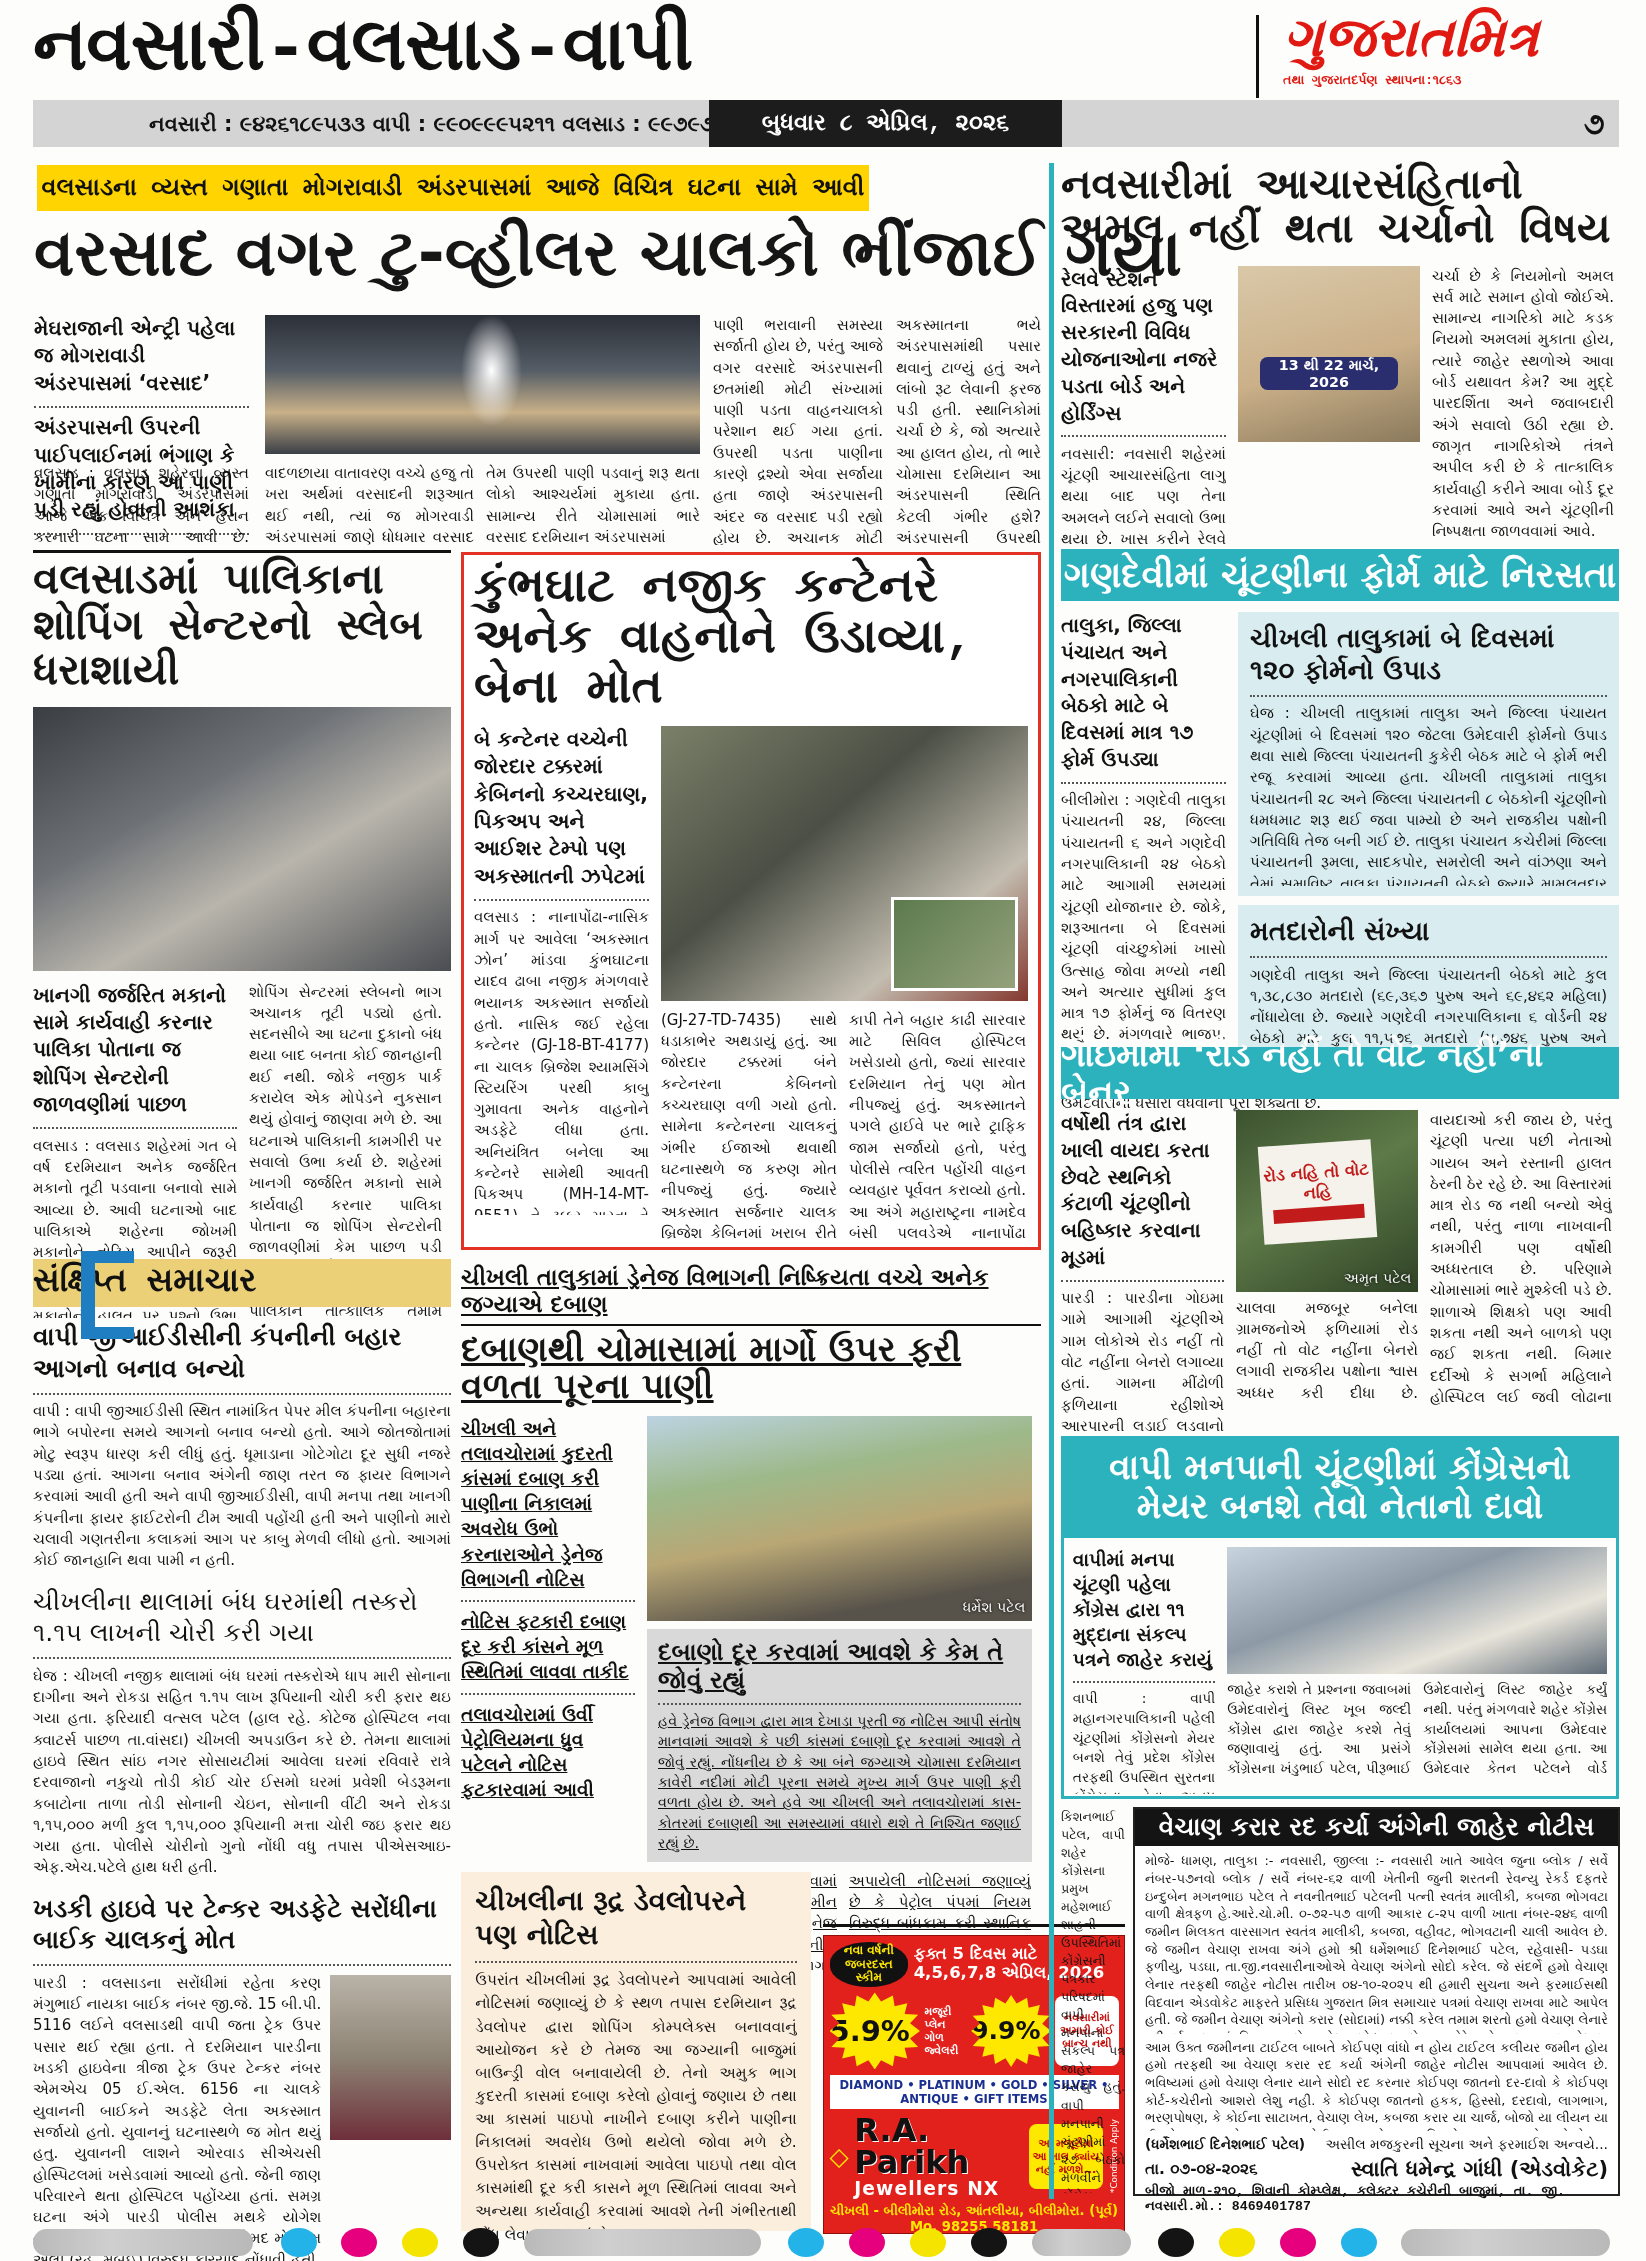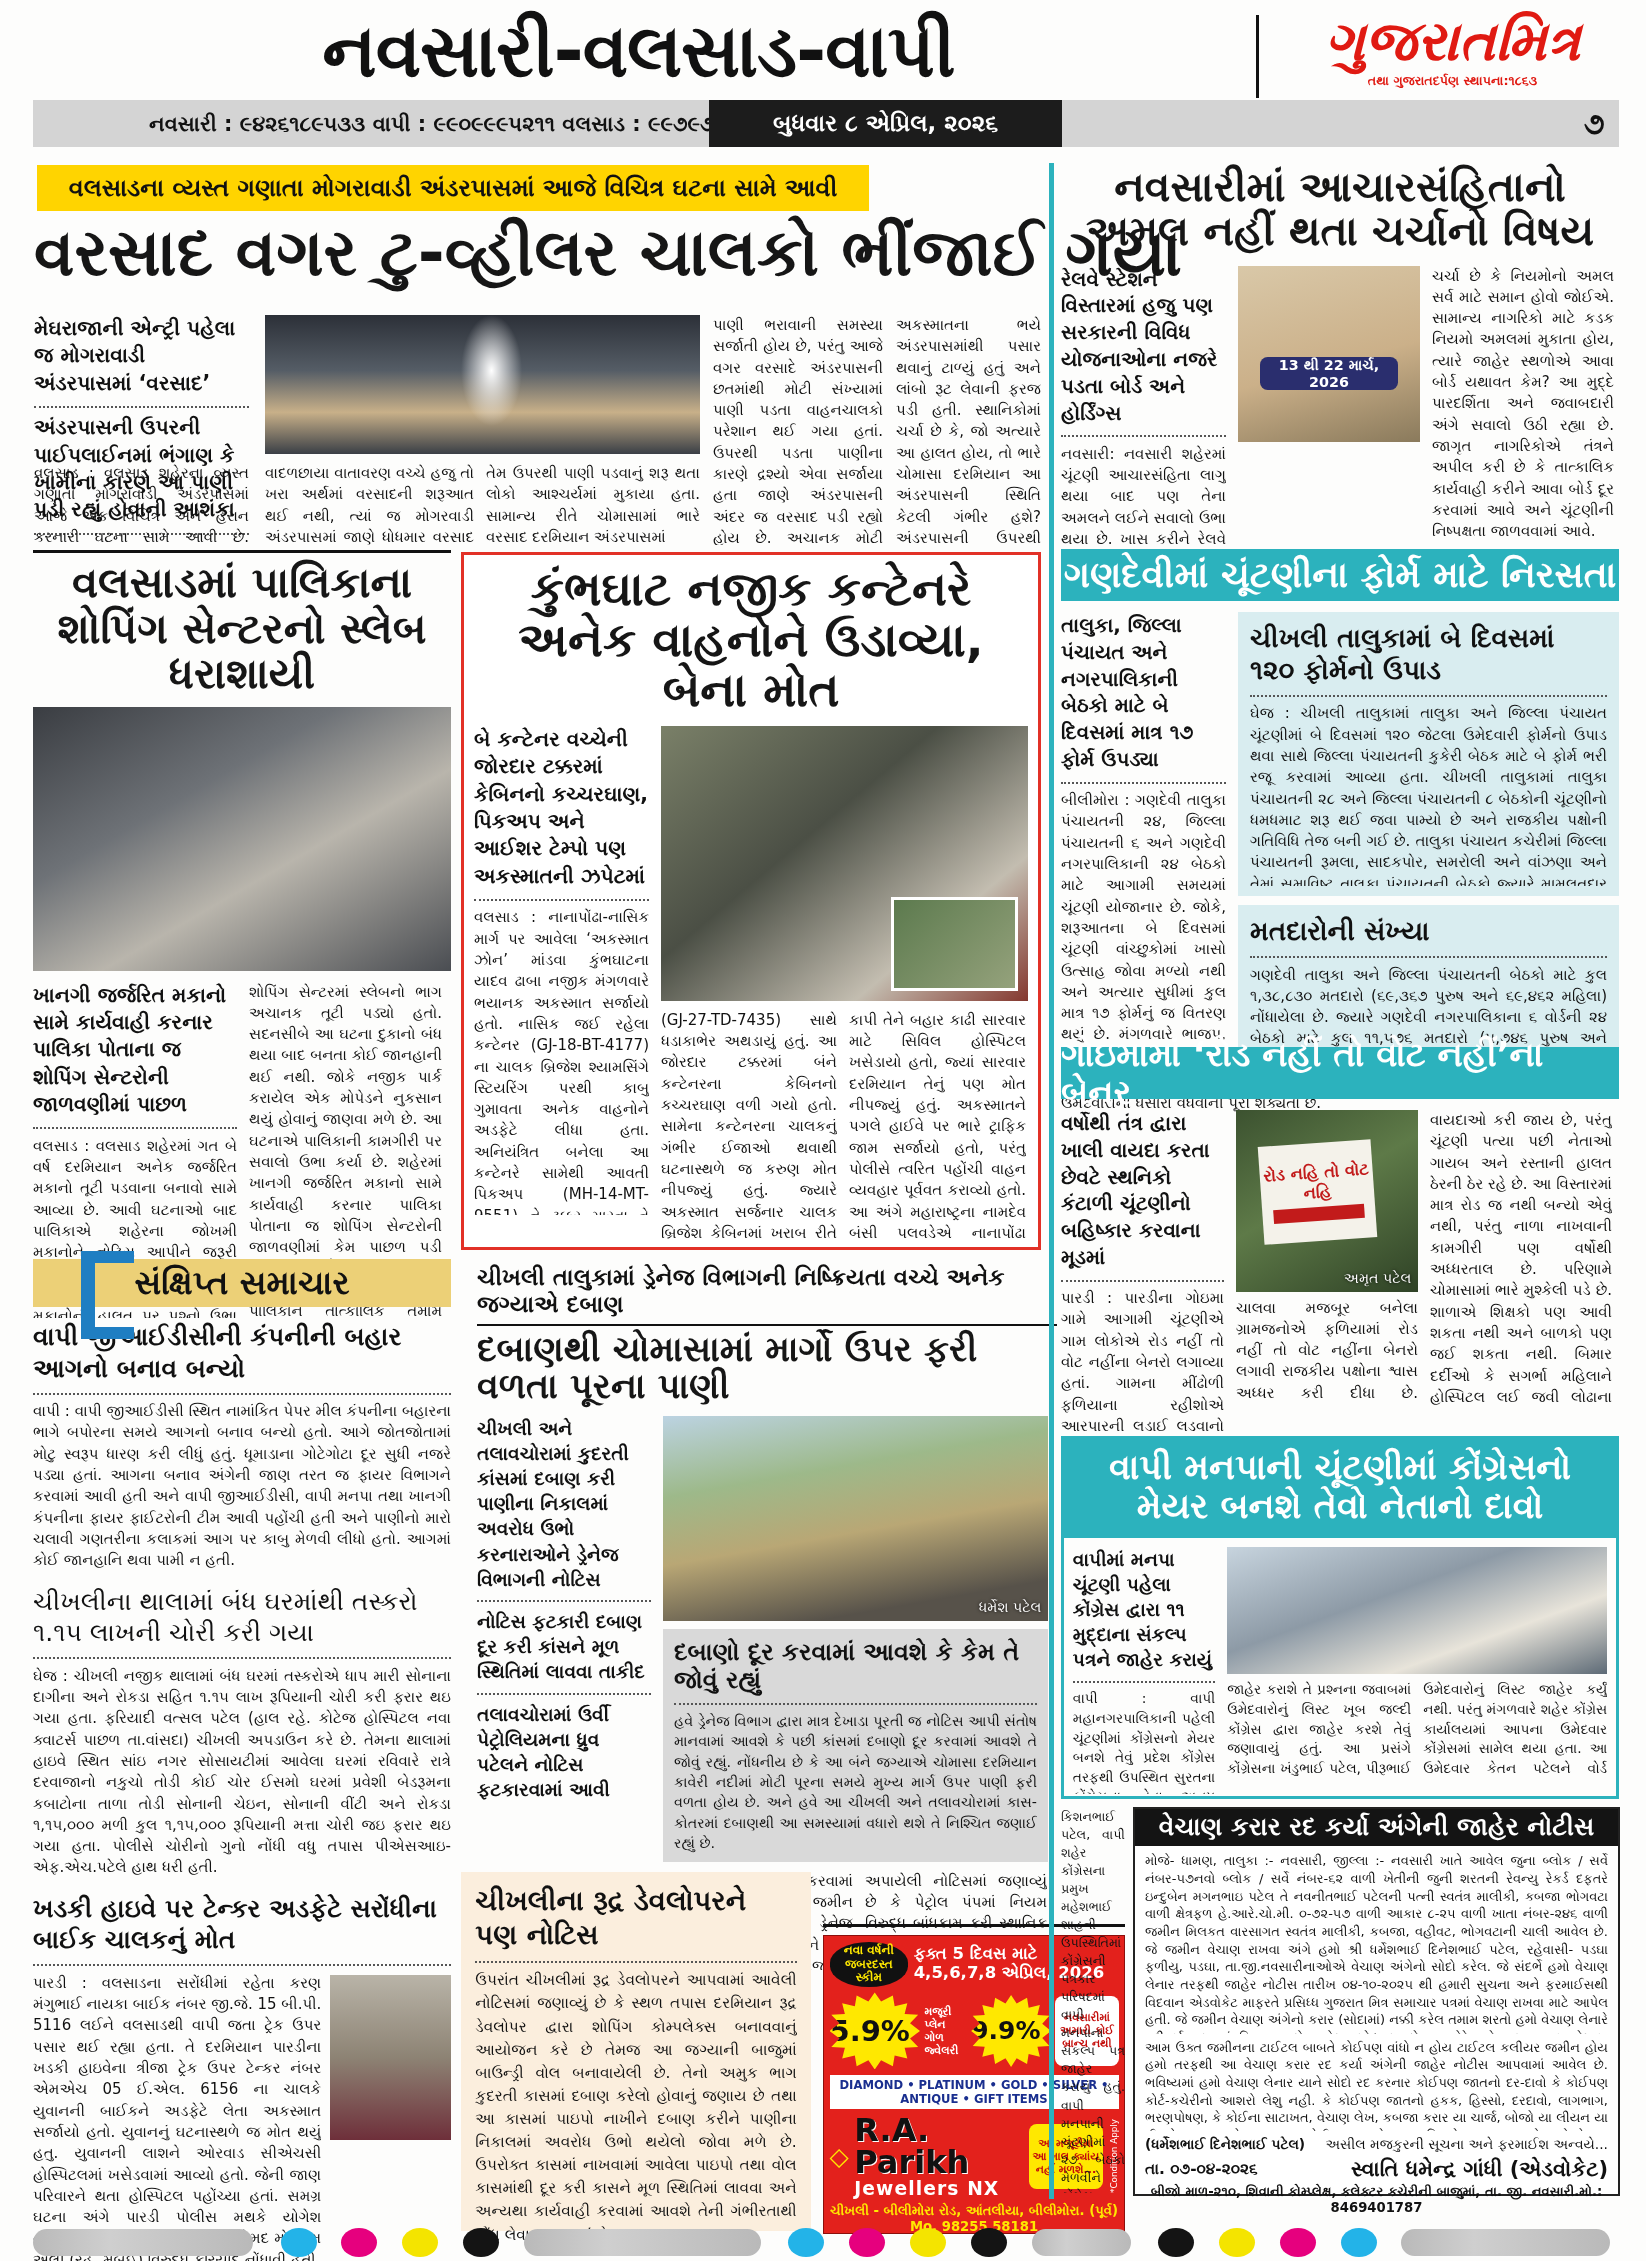--- a/index.html
+++ b/index.html
@@ -1,19 +1,19 @@
 <!DOCTYPE html>
 <html style="font-size:8.8px"><head>
 <meta charset="utf-8">
 <style>
   html,body{margin:0;padding:0;background:#e9e9e9;}
   .page{position:relative;width:1647px;height:2261px;background:#fdfdfc;overflow:hidden;
         font-family:"DejaVu Sans","Liberation Sans",sans-serif;color:#111;}
   .abs{position:absolute;}
-  .center{text-align:center;}
+  .center{font-family:Liberation Mono, monospace;}
   .just{text-align:justify;text-justify:inter-word;}
   .bcol{font-size:15px;line-height:1.42;overflow:hidden;}
   .lead{font-weight:bold;font-size:20.4px;line-height:1.34;}
   .dotrule{border-bottom:2.2px dotted #555;margin:7.7px 0 6.6px 0;height:1.1px;}
   .hairline{background:#111;}
   .photo{background:linear-gradient(135deg,#8a8f94 0%,#5d6166 45%,#9aa0a5 100%);position:relative;overflow:hidden;}
   .photo .credit{position:absolute;right:6.6px;bottom:5.5px;color:#fff;font-size:14.3px;text-shadow:0 0 3.3px #000;}
   .tealband{background:#2cb2bd;color:#fff;font-weight:bold;display:flex;align-items:center;justify-content:center;line-height:1.12;}
   .boxblue{background:#d9edf0;padding:10px 12px;}
   .graybox{background:#d9d9d9;padding:8.8px 11px;}
@@ -119,21 +119,21 @@
 
     <div style="margin-top:14.3px;">
       <div style="font-size:25px;font-weight:bold;line-height:1.25;">ખડકી હાઇવે પર ટેન્કર અડફેટે સરોંધીના બાઈક ચાલકનું મોત</div>
       <div class="dotrule"></div>
       <div class="photo" style="float:right;width:121px;height:165px;margin:2.2px 0 5.5px 8.8px;background:linear-gradient(180deg,#b9b4a8 0%,#8d8374 50%,#6e2f3a 100%);"></div>
       <div class="bcol just">પારડી : વલસાડના સરોંધીમાં રહેતા કરણ મંગુભાઈ નાયકા બાઈક નંબર જી.જે. 15 બી.પી. 5116 લઈને વલસાડથી વાપી જતા ટ્રેક ઉપર પસાર થઈ રહ્યા હતા. તે દરમિયાન પારડીના ખડકી હાઇવેના ત્રીજા ટ્રેક ઉપર ટેન્કર નંબર એમએચ 05 ઈ.એલ. 6156 ના ચાલકે યુવાનની બાઈકને અડફેટે લેતા અકસ્માત સર્જાયો હતો. યુવાનનું ઘટનાસ્થળે જ મોત થયું હતુ. યુવાનની લાશને ઓરવાડ સીએચસી હોસ્પિટલમાં ખસેડવામાં આવ્યો હતો. જેની જાણ પરિવારને થતા હોસ્પિટલ પહોંચ્યા હતાં. સમગ્ર ઘટના અંગે પારડી પોલીસ મથકે યોગેશ નાયકાએ ટેન્કર ચાલક ફિરોજ અહેમદ મોહરામ અલી (રહે. મુંબઈ) વિરુદ્ધ ફરિયાદ નોંધાવી હતી.</div>
     </div>
 
   </div>
 
-  <div class="abs" style="left:477px;top:1264px;width:580px;height:600px;">
+  <div class="abs" style="left:461px;top:1264px;width:580px;height:600px;text-decoration:underline;">
     <div class="kicker" style="font-size:23px;">ચીખલી તાલુકામાં ડ્રેનેજ વિભાગની નિષ્ક્રિયતા વચ્ચે અનેક જગ્યાએ દબાણ</div>
     <div class="hairline" style="height:2.8px;width:100%;margin:5.5px 0 4.4px 0;"></div>
     <div class="headline" style="font-size:35px;">દબાણથી ચોમાસામાં માર્ગો ઉપર ફરી વળતા પૂરના પાણી</div>
     <div class="row" style="margin-top:10px;">
       <div style="width:174px;">
         <div class="lead" style="font-size:18.7px;">ચીખલી અને તલાવચોરામાં કુદરતી કાંસમાં દબાણ કરી પાણીના નિકાલમાં અવરોધ ઉભો કરનારાઓને ડ્રેનેજ વિભાગની નોટિસ</div>
         <div class="dotrule"></div>
         <div class="lead" style="font-size:18.7px;">નોટિસ ફટકારી દબાણ દૂર કરી કાંસને મૂળ સ્થિતિમાં લાવવા તાકીદ</div>
         <div class="dotrule"></div>
         <div class="lead" style="font-size:18.7px;">તલાવચોરામાં ઉર્વી પેટ્રોલિયમના ધ્રુવ પટેલને નોટિસ ફટકારવામાં આવી</div>

